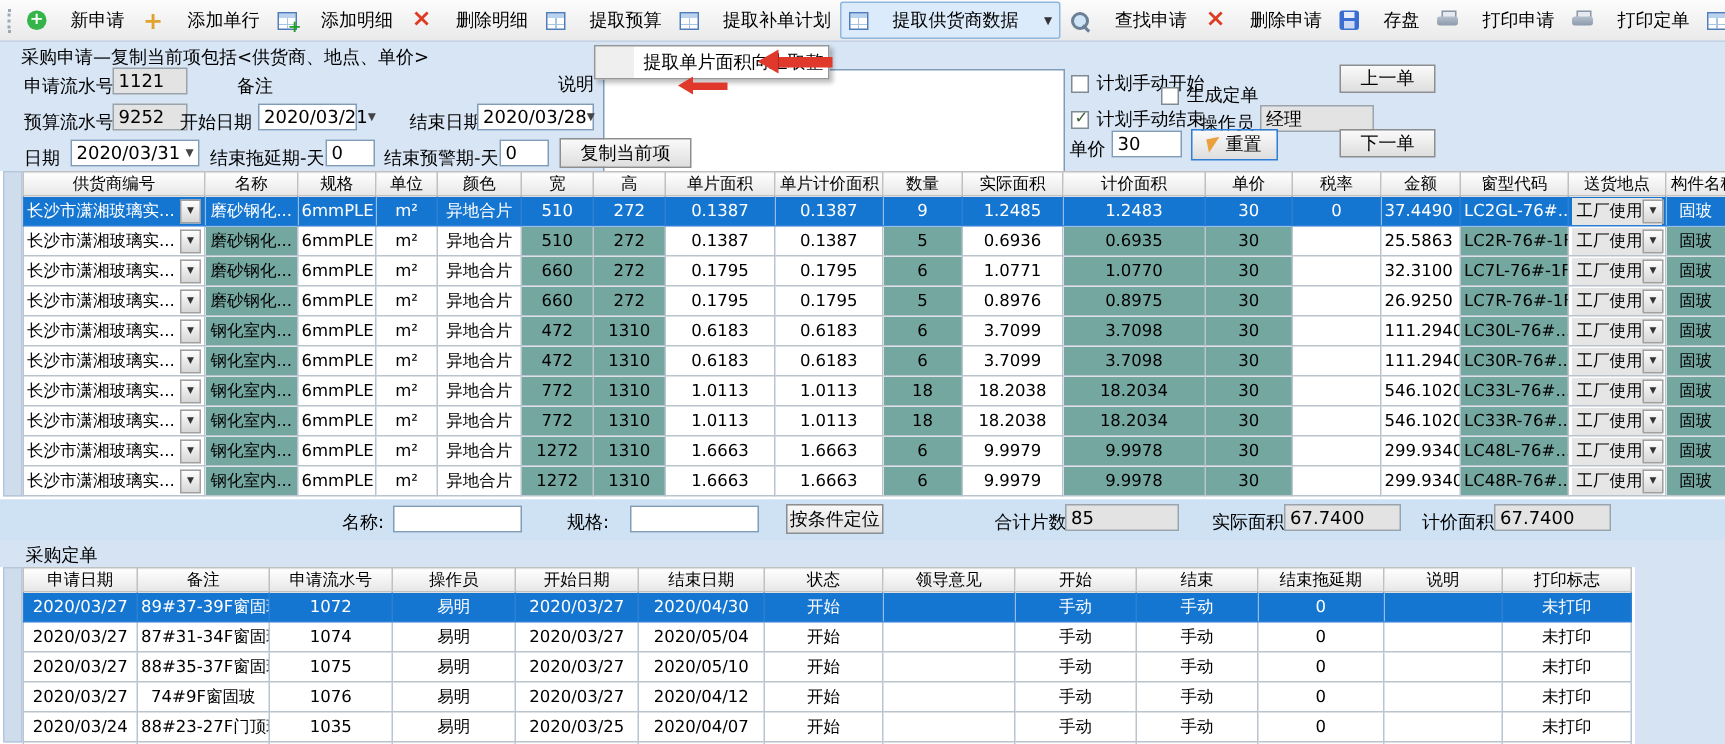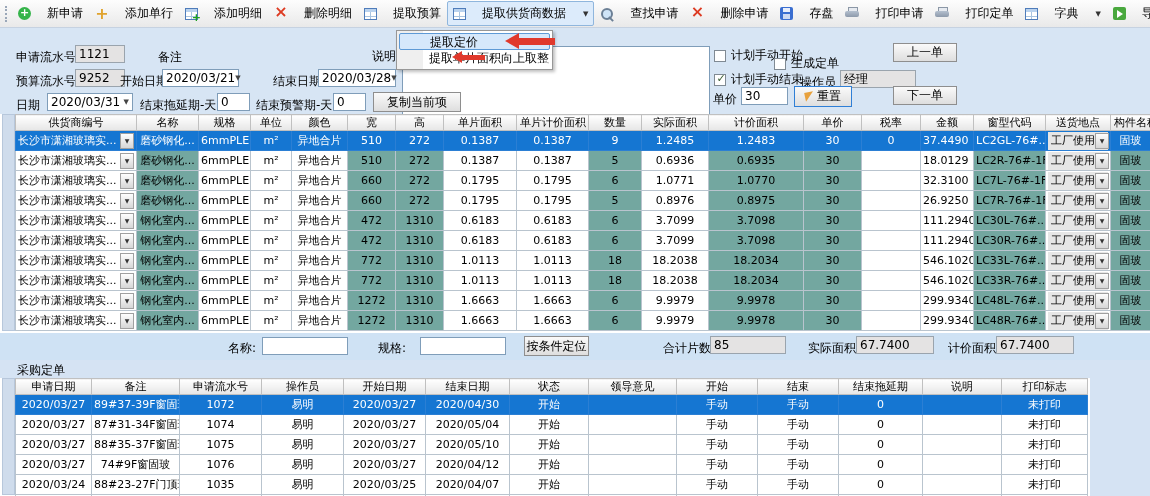--- a/index.html
+++ b/index.html
@@ -110,20 +110,24 @@
       <span>添加明细</span>
     </div>
     <div class="tb-item">
       <span class="ti delete-x-icon"></span>
       <span>删除明细</span>
     </div>
     <div class="tb-item">
       <span class="ti extract-grid-icon"></span>
       <span>提取预算</span>
     </div>
+    <div class="tb-item">
+      <span class="ti extract-grid-icon"></span>
+      <span>提取补单计划</span>
+    </div>
     <div class="tb-item active">
       <span class="ti extract-grid-icon"></span>
       <span>提取供货商数据</span>
       <span class="tb-caret">▼</span>
     </div>
     <div class="tb-item">
       <span class="ti search-icon"></span>
       <span>查找申请</span>
     </div>
     <div class="tb-item">
@@ -147,31 +151,32 @@
       <span>字典</span>
       <span class="tb-caret">▼</span>
     </div>
     <div class="tb-item">
       <span class="ti import-icon"></span>
       <span>导入数据</span>
     </div>
   </div>
 
 <div class="form-area">
+  <span class="fl" style="left:14px;top:2px;">采购申请—复制当前项包括&lt;供货商、地点、单价&gt;</span>
 
   <span class="fl" style="left:16px;top:21px;">申请流水号</span>
   <input class="inp ro" style="left: 75px; top: 17px; width: 50px;" readonly="" value="1121">
   <span class="fl" style="left:158px;top:21px;">备注</span>
   <span class="fl" style="left:372px;top:20px;">说明</span>
   <textarea class="ta" style="left: 402px; top: 18px; width: 308px; height: 88px;" value=""></textarea>
 
   <span class="fl" style="left:16px;top:45px;">预算流水号</span>
   <input class="inp ro" style="left: 75px; top: 41px; width: 50px;" readonly="" value="9252">
   <span class="fl" style="left:120px;top:45px;">开始日期</span>
-  <span class="combo" style="left:162px;top:41px;width:77px;">
+  <span class="combo" style="left:172px;top:41px;width:66px;">
       <span>2020/03/21</span>
       <span class="combo-arrow">▼</span>
     </span>
   <span class="fl" style="left:273px;top:45px;">结束日期</span>
   <span class="combo" style="left:318px;top:41px;width:78px;">
       <span>2020/03/28</span>
       <span class="combo-arrow">▼</span>
     </span>
 
   <span class="fl" style="left:16px;top:69px;">日期</span>
@@ -299,21 +304,21 @@
           <td class="">异地合片</td>
           <td class="teal">510</td>
           <td class="teal">272</td>
           <td class="">0.1387</td>
           <td class="">0.1387</td>
           <td class="teal">5</td>
           <td class="">0.6936</td>
           <td class="teal">0.6935</td>
           <td class="teal">30</td>
           <td class=""></td>
-          <td class="r">18.0129</td>
+          <td class="r">25.5863</td>
           <td class="teal">LC2R-76#-1F</td>
           <td class="">
             <span class="combo-cell">
               <span>工厂使用</span>
               <span class="dd-btn">▼</span>
             </span>
           </td>
           <td class="teal">固玻</td>
         </tr>
         <tr>
@@ -700,21 +705,20 @@
           <td class=""></td>
           <td class=""></td>
           <td class=""></td>
         </tr>
       </tbody>
   </table>
 </div>
 <div class="gutter g2"></div>
 
 <div class="menu">
-  <div class="menu-item hl">提取定价</div>
   <div class="menu-item">提取单片面积向上取整</div>
 </div>
 <div class="red-arrow a1" style="left:505px;top:33px;">
     <span class="head"></span>
     <span class="shaft"></span>
   </div>
 <div class="red-arrow a2" style="left:452px;top:51px;">
     <span class="head"></span>
     <span class="shaft"></span>
   </div>

